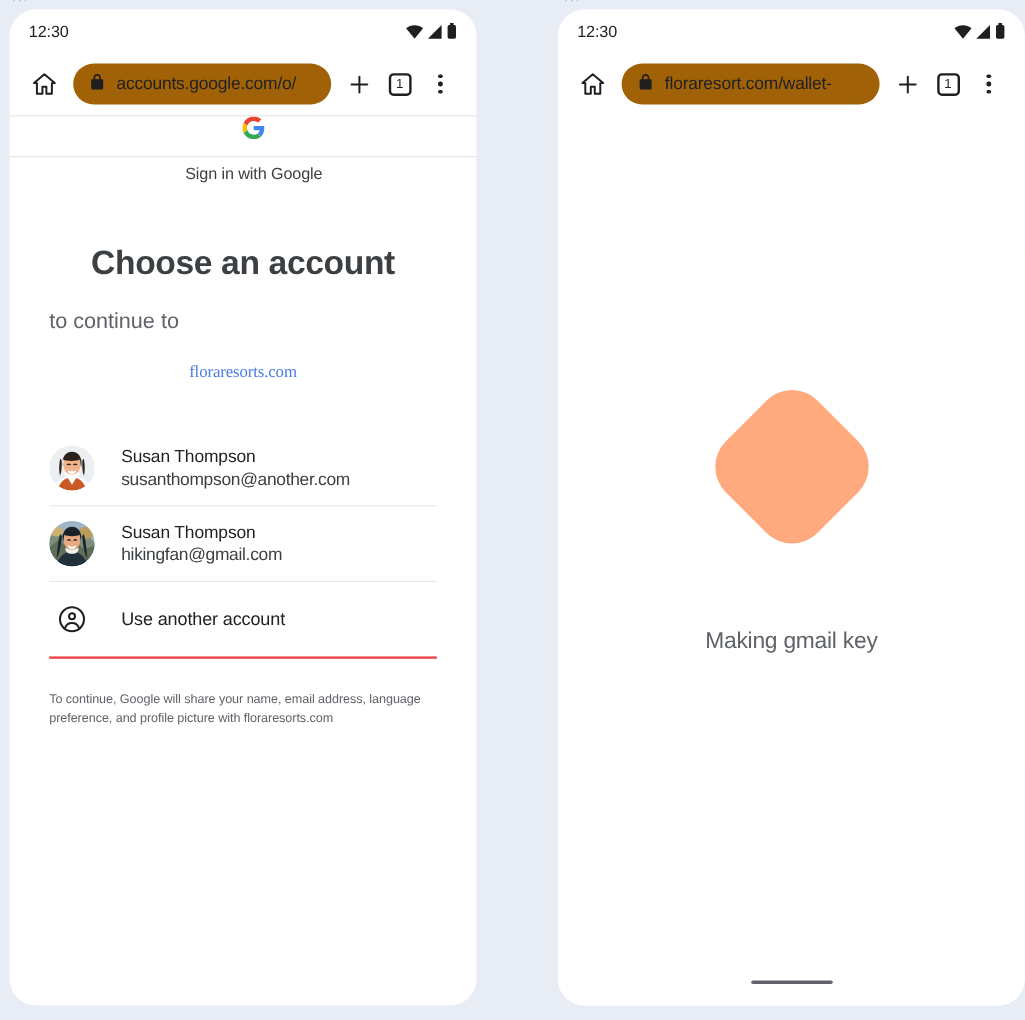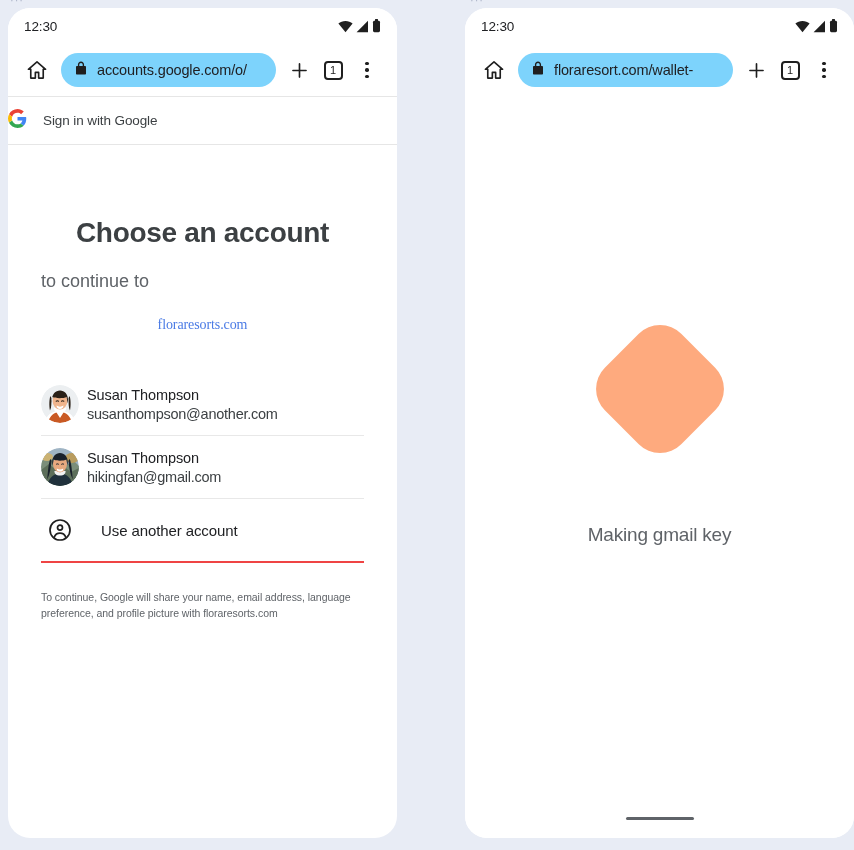--- a/index.html
+++ b/index.html
@@ -90,21 +90,21 @@
     display: flex;
     align-items: center;
     justify-content: center;
     flex: 0 0 auto;
   }
   .url-pill {
     flex: 1 1 auto;
     height: 34px;
     margin-left: 9px;
     margin-right: 6px;
-    background: #7dd3fc;
+    background: #a16207;
     border-radius: 18px;
     display: flex;
     align-items: center;
     padding: 0 14px;
     gap: 10px;
     min-width: 0;
   }
   .url-text {
     font-size: 14.5px;
     color: #202124;
@@ -142,27 +142,29 @@
   .dots i {
     width: 3.4px;
     height: 3.4px;
     border-radius: 50%;
     background: #1f1f1f;
     display: block;
   }
 
   
   .gheader {
-    height: 49px;
+    height: 35px;
     border-top: 1px solid #e6e6e6;
     border-bottom: 1px solid #e6e6e6;
     display: flex;
     align-items: center;
+    padding-left: 18px;
     gap: 16px;
     background: #fff;
+    flex-direction: column;
   }
   .gheader-label {
     font-size: 13.5px;
     color: #3c4043;
     letter-spacing: -0.1px;
   }
 
   
   .page {
     background: #fff;
@@ -189,21 +191,21 @@
     color: #4b7be5;
     letter-spacing: -0.1px;
     font-family: Liberation Serif, serif;
   }
 
   .acct-list { margin-top: 40px; }
 
   .acct-row {
     display: flex;
     align-items: center;
-    gap: 8px;
+    gap: 22px;
     padding: 12px 0;
     min-height: 56px;
     border-bottom: 1px solid #e8e8e8;
   }
   .acct-row:first-child { border-top: none; }
 
   .avatar {
     width: 38px;
     height: 38px;
     border-radius: 50%;

